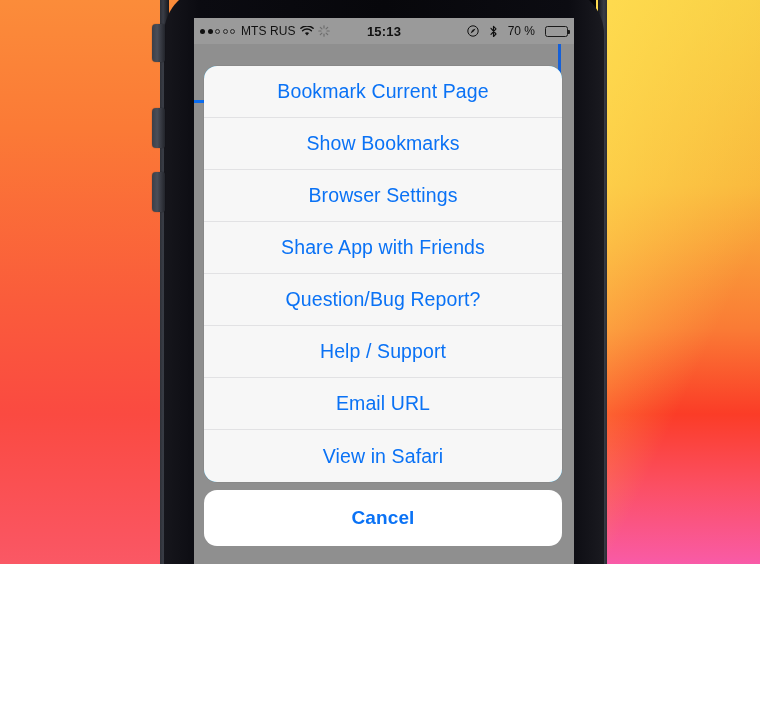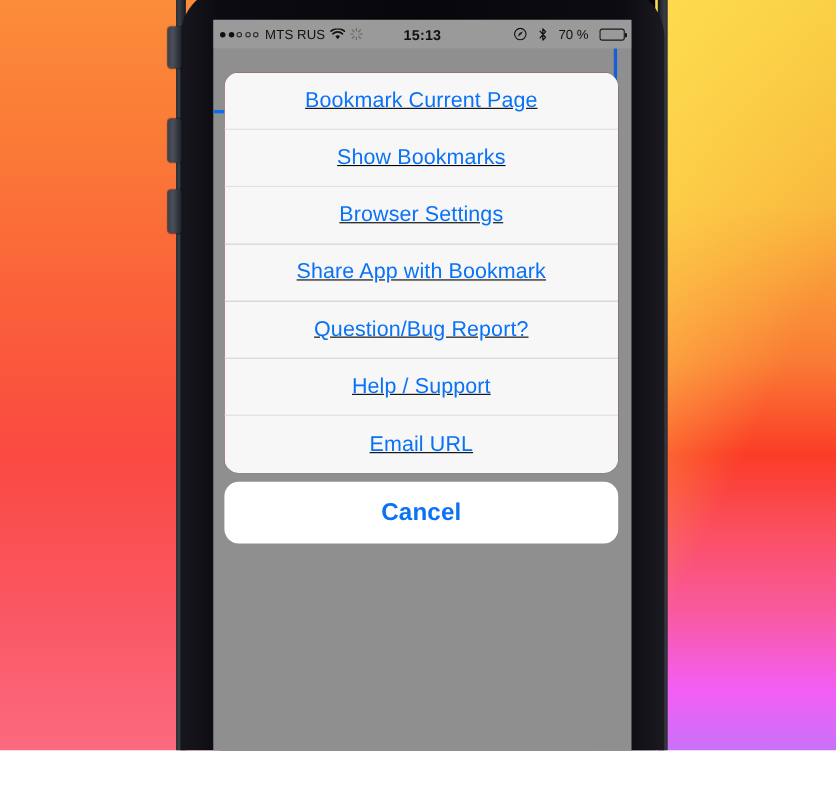--- a/index.html
+++ b/index.html
@@ -3,21 +3,21 @@
 <meta charset="utf-8">
 <style>
   * { box-sizing: border-box; margin: 0; padding: 0; }
   html, body {
     width: 760px; height: 714px;
     overflow: hidden;
     font-family: "Liberation Sans", sans-serif;
   }
   #stage {
     position: relative;
-    width: 760px; height: 682px;
+    width: 760px; height: 564px;
     overflow: hidden;
   }
 
   
   .bg-left {
     position: absolute; left: 0; top: 0;
     width: 200px; height: 714px;
     background: linear-gradient(to bottom,
       #fb8c3a 0%, #fb7a36 18%, #fa5c3b 42%,
       #fa4a41 58%, #fa5560 76%, #fb6f87 100%);
@@ -134,45 +134,44 @@
 
   
   .sheet {
     position: absolute;
     left: 10px; top: 48px;
     width: 358px;
     background: transparent;
     z-index: 6;
   }
   .sheet-group {
-    background: #7f1d1d;
+    background: #0ea5e9;
     border-radius: 13px;
     overflow: hidden;
     box-shadow: 0 0 0 0.5px rgba(0,0,0,0.08);
-    text-decoration: underline;
   }
   .sheet-row {
     height: 52px;
     background: #f7f7f7;
     display: flex; align-items: center; justify-content: center;
     color: #0a72f5;
     font-size: 19.5px;
     letter-spacing: .1px;
     border-bottom: 1px solid #e2e2e4;
   }
   .sheet-row:last-child { border-bottom: none; }
 
   .cancel-wrap { margin-top: 8px; }
   .cancel-btn {
     height: 56px;
     background: #ffffff;
     border-radius: 13px;
     display: flex; align-items: center; justify-content: center;
     color: #0a72f5;
-    font-size: 22px;
+    font-size: 19px;
     font-weight: bold;
     letter-spacing: .1px;
   }
 </style>
 </head>
 <body>
 
 <div id="stage">
 
   <div class="bg-left"></div>
@@ -253,30 +252,33 @@
         <div class="sheet-row">
             <span>Bookmark Current Page</span>
           </div>
         <div class="sheet-row">
             <span>Show Bookmarks</span>
           </div>
         <div class="sheet-row">
             <span>Browser Settings</span>
           </div>
         <div class="sheet-row">
-            <span>Share App with Bookmark</span>
+            <span>Share App with Friends</span>
           </div>
         <div class="sheet-row">
             <span>Question/Bug Report?</span>
           </div>
         <div class="sheet-row">
             <span>Help / Support</span>
           </div>
         <div class="sheet-row">
             <span>Email URL</span>
+          </div>
+        <div class="sheet-row">
+            <span>View in Safari</span>
           </div>
       </div>
 
       <div class="cancel-wrap">
         <div class="cancel-btn">
           <span>Cancel</span>
         </div>
       </div>
     </div>
 

